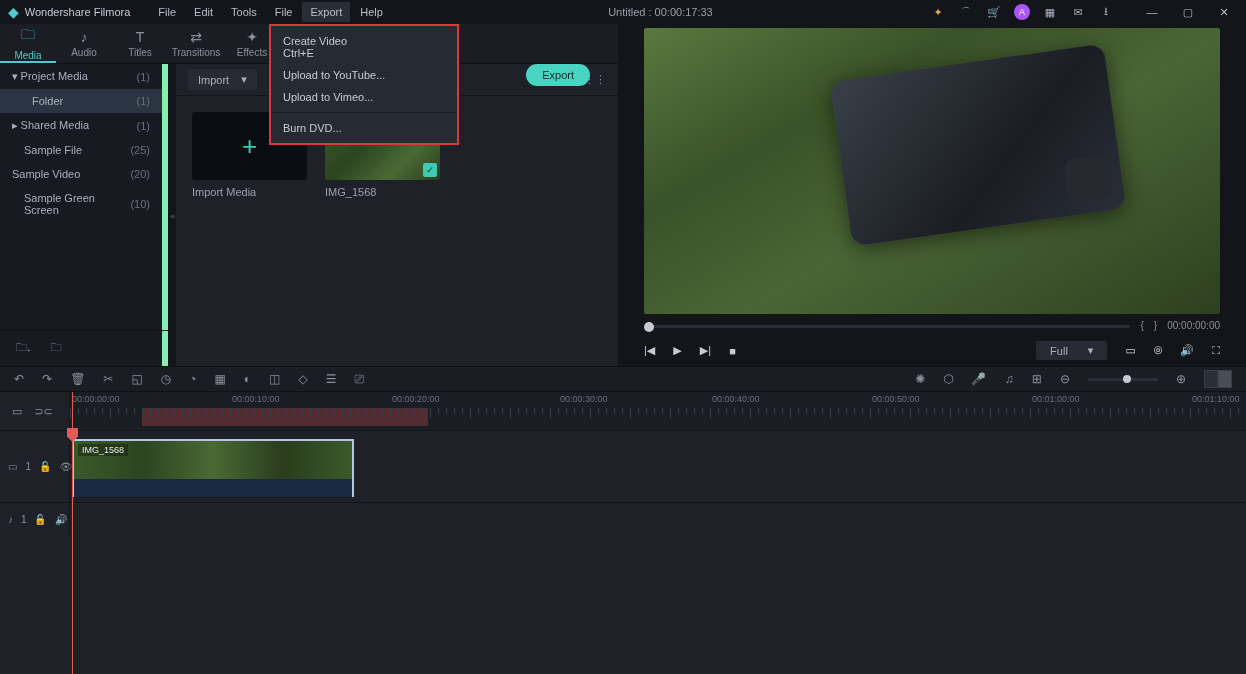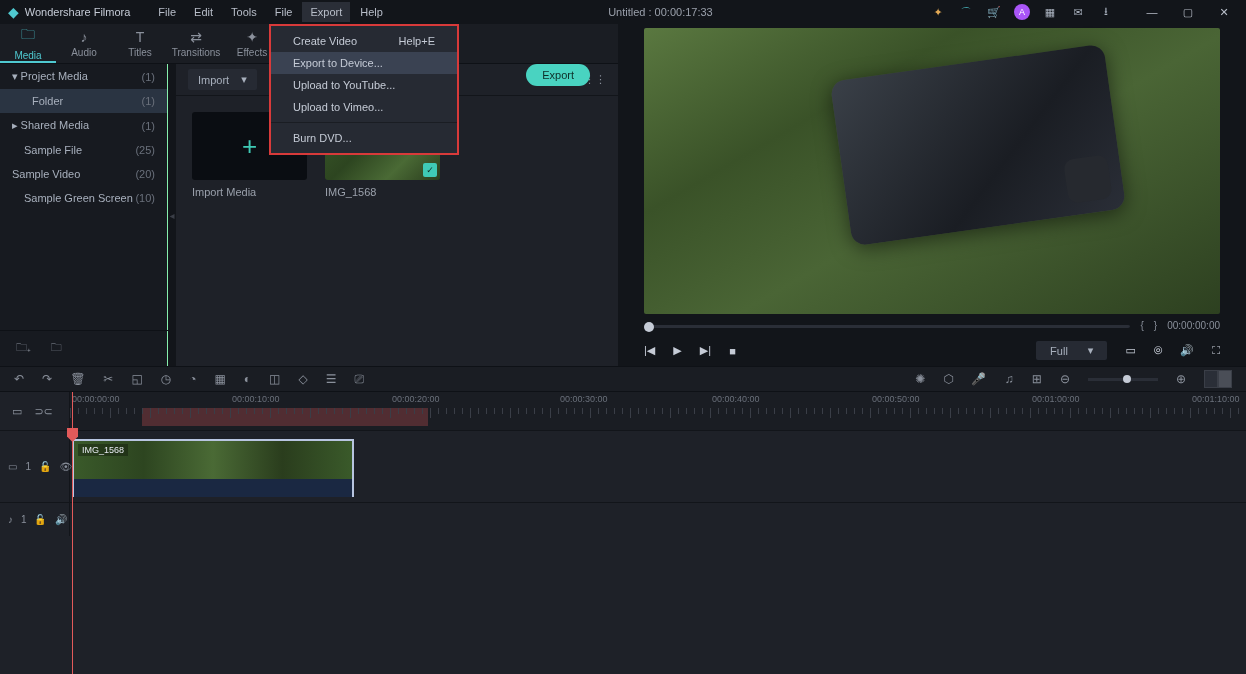--- a/index.html
+++ b/index.html
@@ -22,21 +22,21 @@
 
 .top { display: flex; height: 342px; }
 .left-panel { width: 618px; background: #1e2128; display:flex; flex-direction:column; position:relative;}
 .tabs { display: flex; height: 40px; background: #1a1d23; border-bottom: 1px solid #0e1116; }
 .tab { flex: none; width: 56px; display:flex; flex-direction:column; align-items:center; justify-content:center; gap:2px; cursor:pointer; color:#8a909b; font-size:10px; }
 .tab.active { color: #4fc9d0; border-bottom: 2px solid #4fc9d0; }
 .tab .ti { font-size: 14px; }
 .export-btn { position:absolute; top:40px; right:28px; background:#49d3c1; color:#0d2e28; padding:5px 16px; border-radius:14px; font-size:11px; font-weight:500; cursor:pointer; z-index:5;}
 
 .media-row { display:flex; flex:1; }
-.sidebar { width: 168px; background:#171a20; border-right:1px solid #86efac; }
+.sidebar { width: 168px; background:#171a20; border-right:6px solid #86efac; }
 .side-item { display:flex; justify-content:space-between; align-items:center; padding:6px 12px; cursor:pointer; }
 .side-item.hdr { font-weight:500; }
 .side-item.sel { background:#2a3442; }
 .side-item .arrow { width:10px; }
 .side-item .cnt { color:#6a707b; }
 .side-footer { display:flex; gap:20px; padding:8px 16px; border-top:1px solid #0e1116; position:absolute; bottom:0; width:168px;}
 .side-footer div{cursor:pointer; color:#8a909b;}
 
 .media-area { flex:1; background:#1e2128; position:relative; }
 .media-toolbar { height:32px; display:flex; align-items:center; padding:0 12px; gap:8px; border-bottom:1px solid #12151a;}
@@ -62,21 +62,21 @@
 .preview .scrub { display:flex; align-items:center; gap:10px; padding:6px 18px; font-size:10px; color:#8a909b;}
 .preview .scrub .track {flex:1; height:4px; background:#2a2e37; border-radius:2px; position:relative;}
 .preview .scrub .track .knob{position:absolute;left:0;top:-3px;width:10px;height:10px;border-radius:50%;background:#c5cbd6;}
 .preview .transport { display:flex; align-items:center; padding:4px 18px 6px; gap:18px;}
 .preview .transport .pc{cursor:pointer; color:#c5cbd6; font-size:11px;}
 .preview .transport .spacer{flex:1;}
 .preview .transport .dd2{background:#262a33;padding:3px 14px;border-radius:2px;display:flex;gap:20px;align-items:center;cursor:pointer;font-size:11px;}
 
 
 .export-menu { position:absolute; left:269px; top:24px; width:190px; background:#262a33; border:2px solid #d83a3a; z-index:100; padding:4px 0;}
-.export-menu .mi { display:flex; justify-content:space-between; padding:5px 22px; cursor:pointer; font-size:11px; color:#c5cbd6;}
+.export-menu .mi { display:flex; justify-content:space-between; padding:5px 12px; cursor:pointer; font-size:11px; color:#c5cbd6;flex-direction:column;}
 .export-menu .mi.hl { background:#3a4252; }
 .export-menu .sep { height:1px; background:#1a1d23; margin:4px 0;}
 
 
 .tl-toolbar { height:26px; background:#1a1d23; border-top:1px solid #0e1116; border-bottom:1px solid #0e1116; display:flex; align-items:center; padding:0 14px; gap:18px;}
 .tl-toolbar div{cursor:pointer;color:#8a909b;font-size:12px;}
 .tl-toolbar .tlspacer{flex:1;cursor:default;}
 .tl-toolbar .zoom-track{width:70px;height:3px;background:#2a2e37;position:relative;}
 .tl-toolbar .zoom-track .zk{position:absolute;left:50%;top:-3px;width:8px;height:8px;border-radius:50%;background:#c5cbd6;}
 .tl-toolbar .layout{width:28px;height:18px;background:#2a2e37;display:flex;}
@@ -133,24 +133,21 @@
       <div>—</div>
       <div>▢</div>
       <div>✕</div>
     </div>
   </div>
 </div>
 
 <div class="export-menu">
   <div class="mi">
     <span>Create Video</span>
-      <span>Help+E</span>
-  </div>
-  <div class="mi hl">
-    <span>Export to Device...</span>
+      <span>Ctrl+E</span>
   </div>
   <div class="mi">
     <span>Upload to YouTube...</span>
   </div>
   <div class="mi">
     <span>Upload to Vimeo...</span>
   </div>
   <div class="sep"></div>
   <div class="mi">
     <span>Burn DVD...</span>

